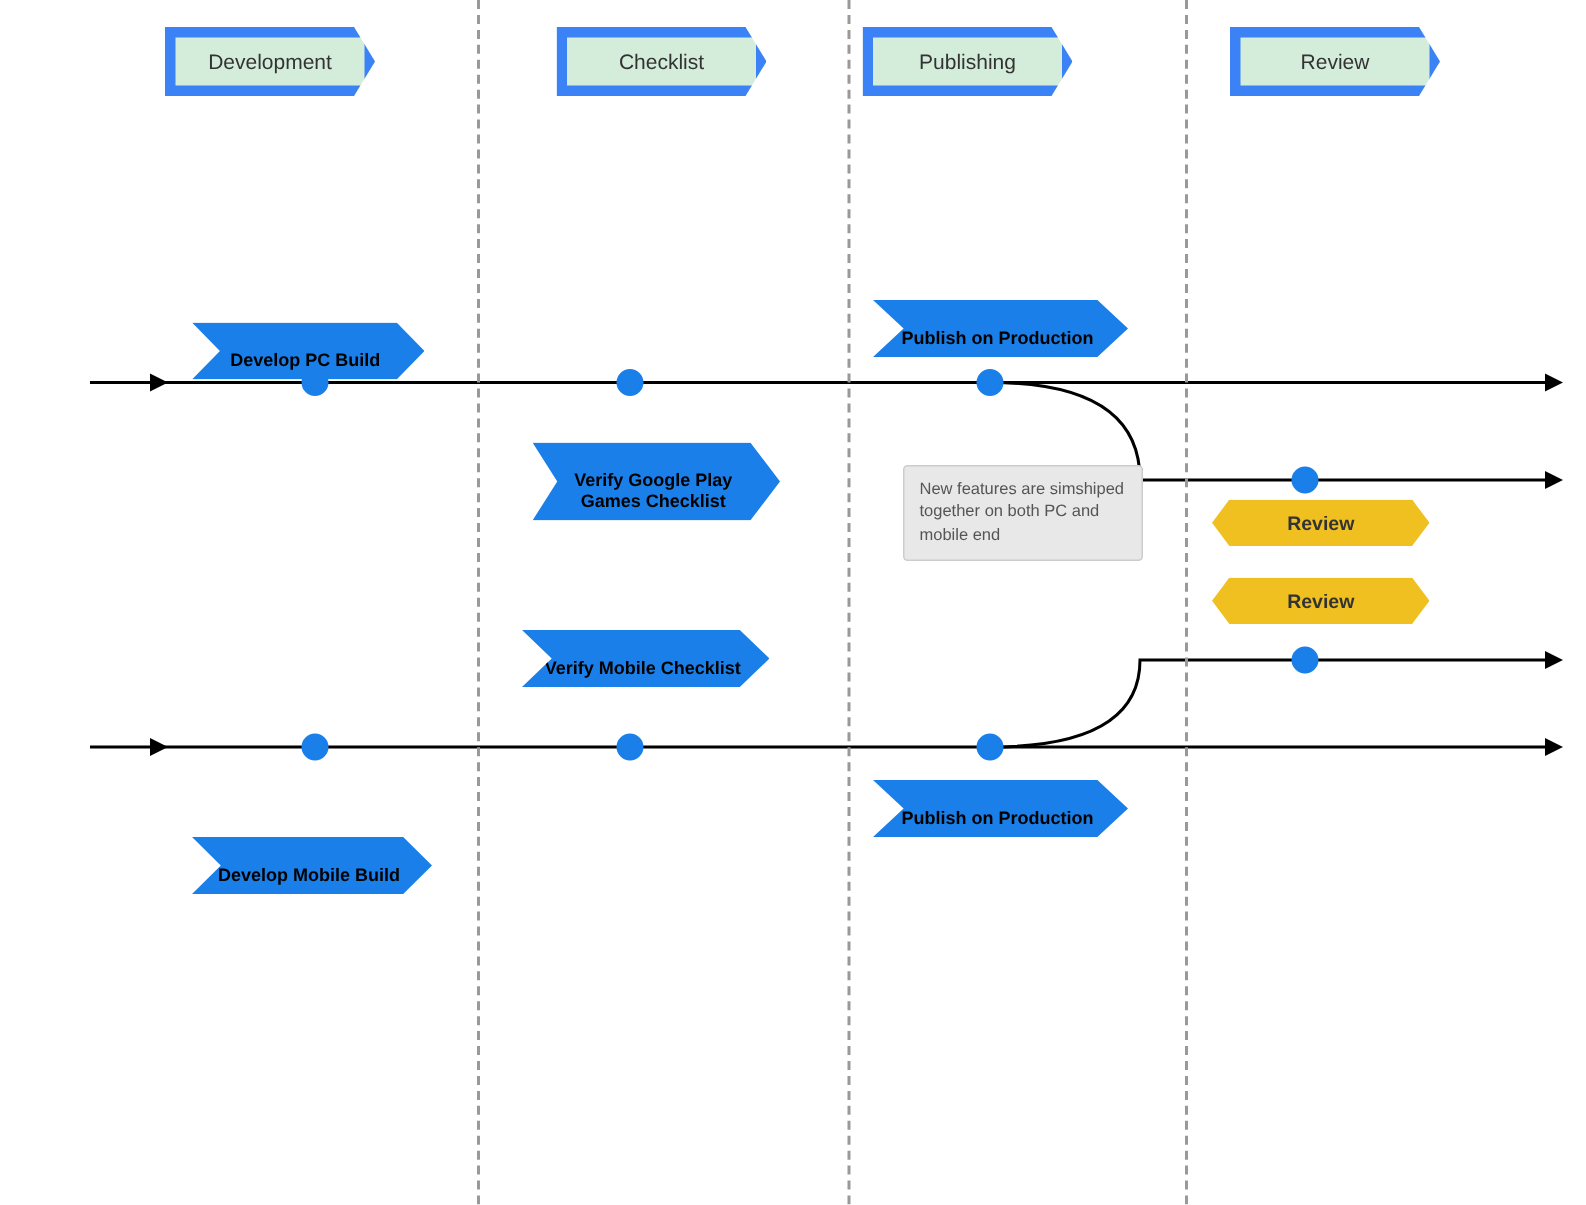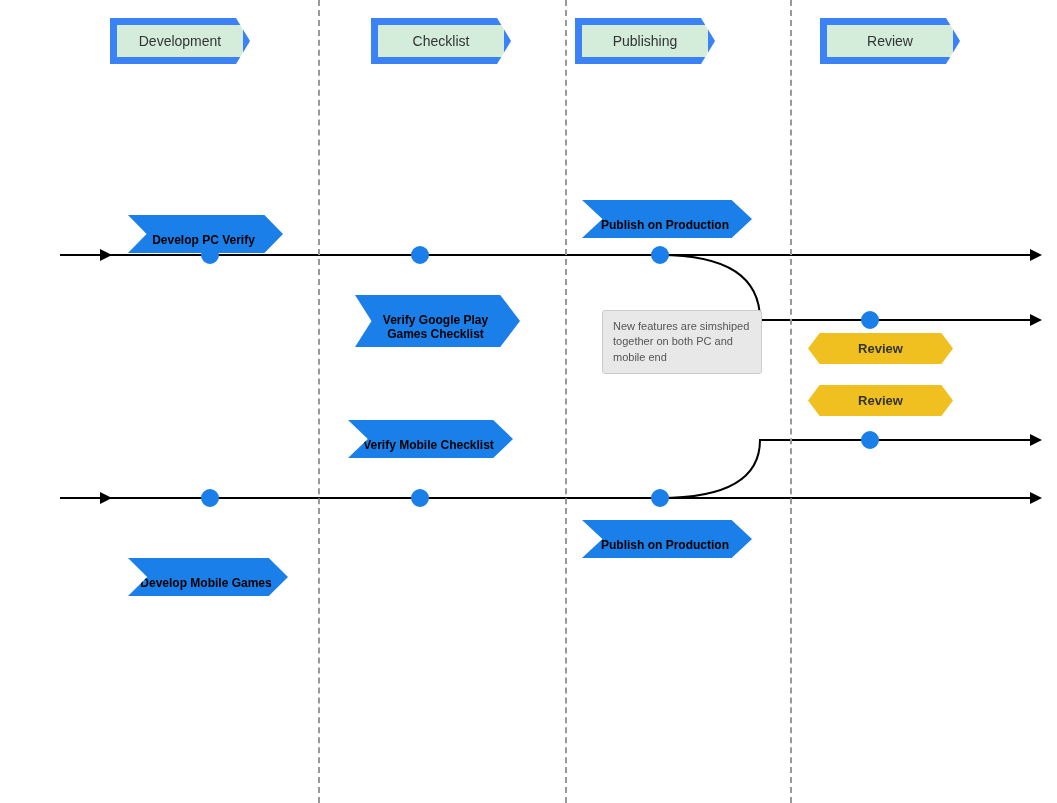--- a/index.html
+++ b/index.html
@@ -170,37 +170,37 @@
 
   <div class="node" style="left: 870px; top: 440px;"></div>
 
   <div class="node" style="left: 210px; top: 498px;"></div>
 
   <div class="node" style="left: 420px; top: 498px;"></div>
 
   <div class="node" style="left: 660px; top: 498px;"></div>
 
   <div class="blue-label" style="left: 128px; top: 215px; width: 155px;">
-    <span>Develop PC Verify</span>
+    <span>Develop PC Build</span>
   </div>
 
   <div class="blue-label" style="left: 355px; top: 295px; width: 165px; white-space: normal; text-align: center; clip-path: polygon(0% 0%, 88% 0%, 100% 50%, 88% 100%, 0% 100%, 10% 50%);">
     <span>Verify Google Play<br>Games Checklist</span>
   </div>
 
   <div class="blue-label" style="left: 582px; top: 200px; width: 170px;">
     <span>Publish on Production</span>
   </div>
 
   <div class="blue-label" style="left: 348px; top: 420px; width: 165px;">
     <span>Verify Mobile Checklist</span>
   </div>
 
   <div class="blue-label" style="left: 128px; top: 558px; width: 160px;">
-    <span>Develop Mobile Games</span>
+    <span>Develop Mobile Build</span>
   </div>
 
   <div class="blue-label" style="left: 582px; top: 520px; width: 170px;">
     <span>Publish on Production</span>
   </div>
 
   <div class="yellow-label" style="left: 808px; top: 333px; width: 145px;">
     <span>Review</span>
   </div>
 

